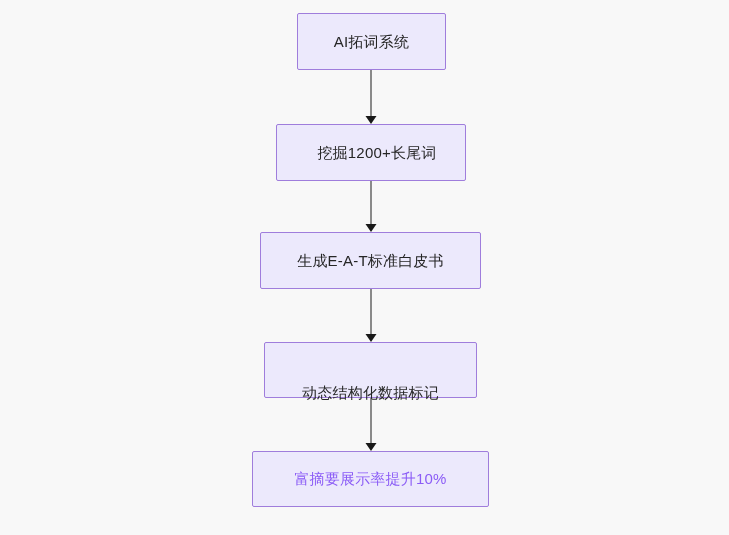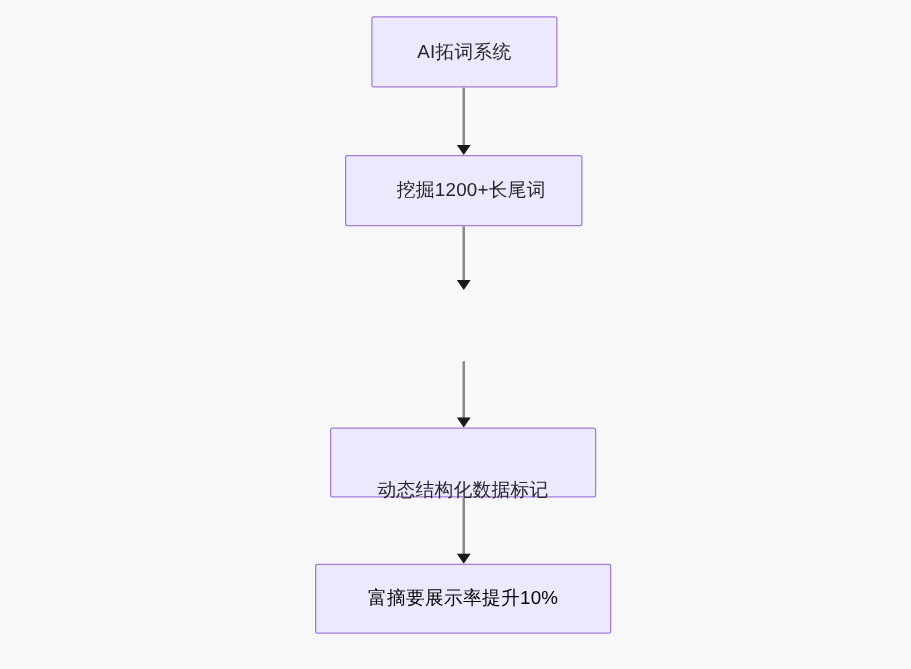--- a/index.html
+++ b/index.html
@@ -81,19 +81,22 @@
         <line x1="10" y1="0" x2="10" y2="46" class="edge-line"></line>
         <polygon points="4.5,45 15.5,45 10,53" class="edge-head"></polygon>
       </svg>
     </div>
     <div class="node" style="left: 297px; top: 13px; width: 149px; height: 57px; background: rgb(236, 233, 252); border-color: rgb(159, 125, 220);">
       <span class="node-label" style="color: rgb(38, 38, 38);">AI拓词系统</span>
     </div>
     <div class="node" style="left: 276px; top: 124px; width: 190px; height: 57px; background: rgb(236, 233, 252); border-color: rgb(159, 125, 220); padding-left: 12px;">
       <span class="node-label" style="color: rgb(38, 38, 38);">挖掘1200+长尾词</span>
     </div>
+    <div class="node" style="left: 260px; top: 232px; width: 221px; height: 57px; background: rgb(236, 233, 252); border-color: rgb(159, 125, 220);">
+      <span class="node-label" style="color: rgb(38, 38, 38);">生成E-A-T标准白皮书</span>
+    </div>
     <div class="node" style="left: 264px; top: 342px; width: 213px; height: 56px; background: rgb(236, 233, 252); border-color: rgb(159, 125, 220);">
       <span class="node-label" style="color: rgb(38, 38, 38); margin-top: 45px;">动态结构化数据标记</span>
     </div>
     <div class="node" style="left: 252px; top: 451px; width: 237px; height: 56px; background: rgb(236, 233, 252); border-color: rgb(159, 125, 220);">
-      <span class="node-label" style="color: #000000;">富摘要展示率提升10%</span>
+      <span class="node-label" style="color: #8b5cf6;">富摘要展示率提升10%</span>
     </div>
   </div>
 
 </body></html>

